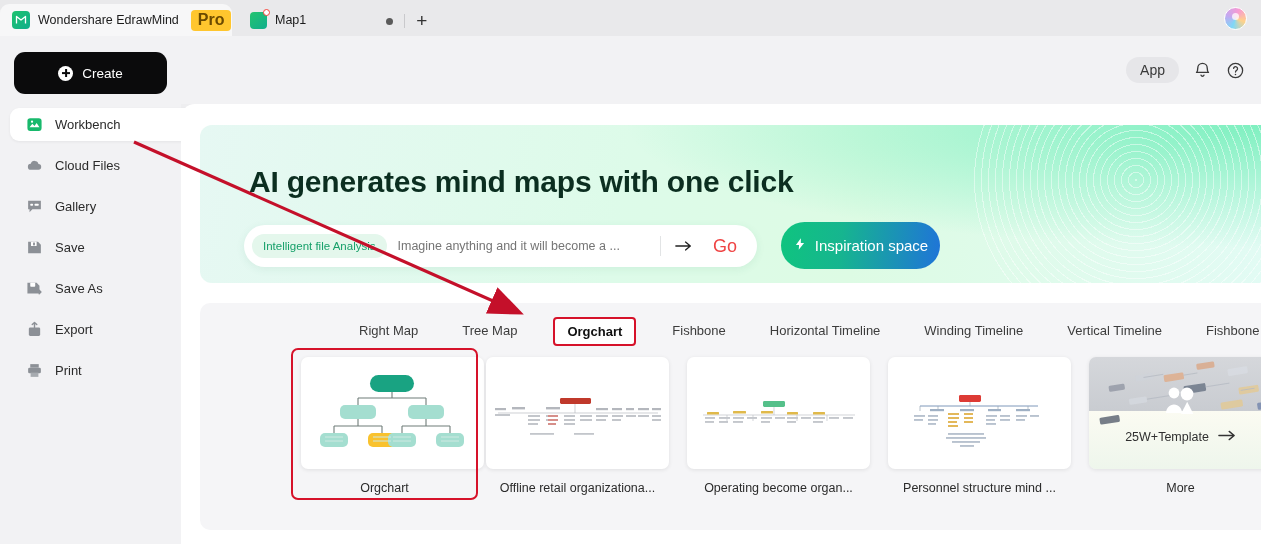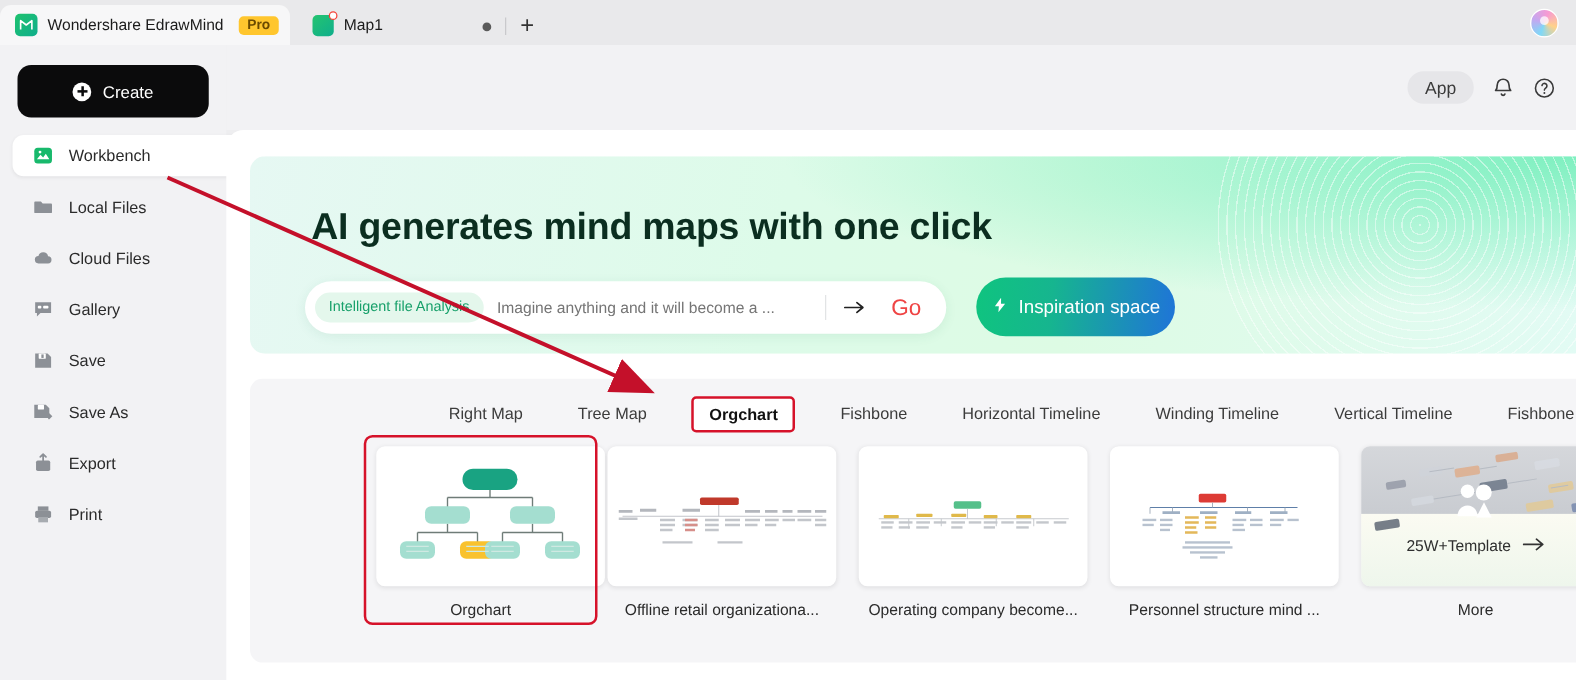--- a/index.html
+++ b/index.html
@@ -23,21 +23,21 @@
     font-size: 12.5px; color: #1b1b1b; white-space: nowrap;
   }
   .tab.active { background: #f7f7f8; }
   .tab-app { width: 232px; }
   .app-logo {
     width: 18px; height: 18px; border-radius: 4px; flex: none;
     background: linear-gradient(135deg,#1ec26e,#0fae8c);
     display: flex; align-items: center; justify-content: center;
   }
   .pro-badge {
-    background: #ffc62e; color: #6b4a00; font-size: 11px; font-weight: bold;
+    background: #ffc62e; color: #6b4a00; font-size: 16px; font-weight: bold;
     border-radius: 4px; padding: 1px 7px 2px; margin-left: 4px;
   }
   .tab-doc { margin-left: 6px; }
   .doc-icon { position: relative; width: 17px; height: 17px; flex: none; }
   .doc-icon .sheet {
     position: absolute; inset: 0; border-radius: 4px;
     background: linear-gradient(140deg,#24c470,#0fae8c);
   }
   .doc-icon .dot {
     position: absolute; right: -3px; top: -3px; width: 7px; height: 7px;
@@ -254,28 +254,20 @@
         <span class="nav-ico">
           <svg width="17" height="17" viewBox="0 0 24 24">
               <rect x="2" y="3" width="20" height="18" rx="4" fill="#18b96c"></rect>
               <path d="M5 16l4-5 3 3 3-4 4 6z" fill="#fff"></path>
               <circle cx="8.5" cy="8" r="1.6" fill="#fff"></circle>
             </svg>
         </span>
         <span>Workbench</span>
       </div>
 
-      <div class="nav-item">
-        <span class="nav-ico">
-          <svg width="17" height="17" viewBox="0 0 24 24">
-              <path d="M3 6h6.5l2 2.2H21a1 1 0 011 1V18a1 1 0 01-1 1H3a1 1 0 01-1-1V7a1 1 0 011-1z" fill="#8c9096"></path>
-            </svg>
-        </span>
-        <span>Local Files</span>
-      </div>
 
       <div class="nav-item">
         <span class="nav-ico">
           <svg width="17" height="17" viewBox="0 0 24 24">
               <path d="M7 18a4.2 4.2 0 01-.3-8.4A5.6 5.6 0 0117.6 10 3.9 3.9 0 0117.3 18z" fill="#8c9096"></path>
             </svg>
         </span>
         <span>Cloud Files</span>
       </div>
 
@@ -498,21 +490,21 @@
                 <rect x="100" y="60" width="11" height="1.9"></rect>
                   <rect x="100" y="64" width="9" height="1.9"></rect>
                 <rect x="114" y="60" width="10" height="1.9"></rect>
                   <rect x="126" y="60" width="12" height="1.9"></rect>
                 <rect x="126" y="64" width="10" height="1.9"></rect>
                   <rect x="142" y="60" width="10" height="1.9"></rect>
                 <rect x="156" y="60" width="10" height="1.9"></rect>
               </g>
             </svg>
           </div>
-          <div class="card-label">Operating company become...</div>
+          <div class="card-label">Operating become organ...</div>
         </div>
 
         <div class="card">
           <div class="thumb">
             <svg width="183" height="112" viewBox="0 0 183 112">
               <rect x="71" y="38" width="22" height="7" rx="1.4" fill="#dd3b35"></rect>
               <path d="M32 49h118" stroke="#5e7fa8" stroke-width=".8"></path>
               <path d="M82 45v4M50 49v5M110 49v5M140 49v5M32 49v5" stroke="#9aa7b6" stroke-width=".7"></path>
               <g fill="#9fb0c4">
                 <rect x="42" y="52" width="14" height="2.2"></rect>

